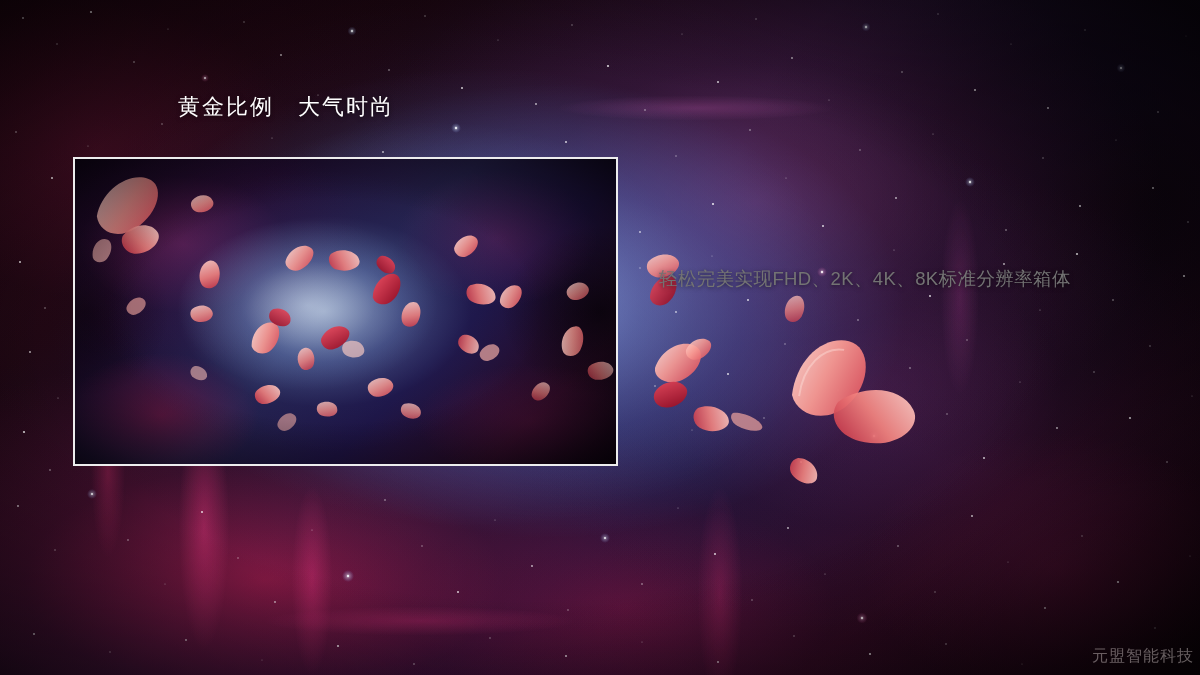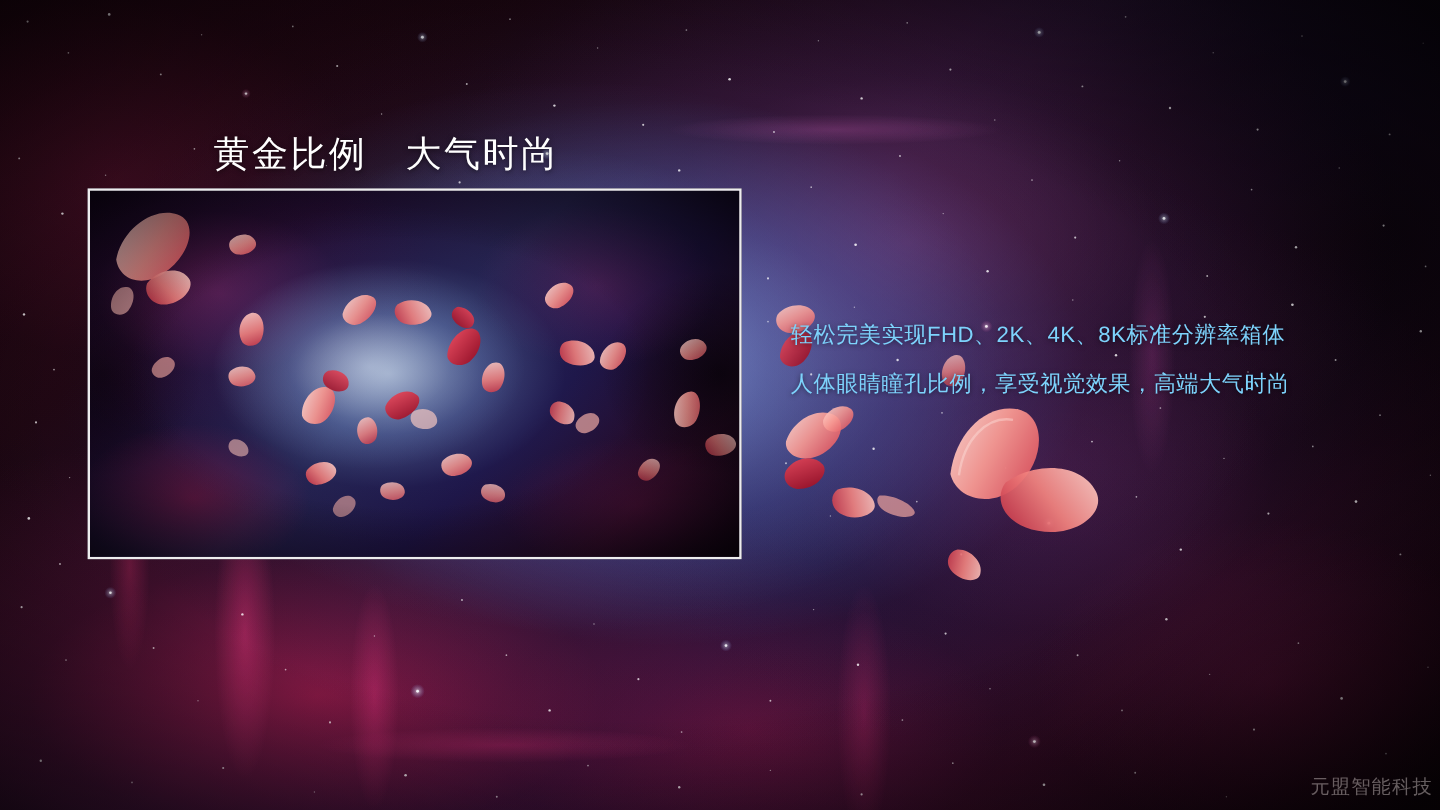--- a/index.html
+++ b/index.html
@@ -92,35 +92,35 @@
     pointer-events: none;
   }
 
   
   .petal-layer { position: absolute; inset: 0; pointer-events: none; }
   .petal-layer svg { display: block; width: 100%; height: 100%; overflow: visible; }
 
   
   .title {
     position: absolute;
-    left: 178px; top: 108px;
-    font-size: 30px;
+    left: 178px; top: 92px;
+    font-size: 22px;
     letter-spacing: 2px;
     color: #ffffff;
     white-space: pre;
     text-shadow: 0 1px 4px rgba(0,0,0,0.55);
     font-weight: 400;
   }
   .body-text {
     position: absolute;
     left: 659px; top: 258px;
     width: 520px;
   }
   .body-line {
-    color: #7dd3fc;
+    color: #737373;
     font-size: 18.5px;
     line-height: 41px;
     letter-spacing: 0.4px;
     white-space: nowrap;
     text-shadow: 0 1px 4px rgba(0,0,0,0.55);
   }
   .watermark {
     position: absolute;
     right: 6px; bottom: 8px;
     font-size: 16px;
@@ -514,18 +514,17 @@
       </svg>
     </div>
 
     <div class="pic-vignette"></div>
   </div>
 
   <div class="title">黄金比例　大气时尚</div>
 
   <div class="body-text">
     <div class="body-line">轻松完美实现FHD、2K、4K、8K标准分辨率箱体</div>
-    <div class="body-line">人体眼睛瞳孔比例，享受视觉效果，高端大气时尚</div>
   </div>
 
   <div class="watermark">元盟智能科技</div>
 
 </div>
 
 </body></html>

